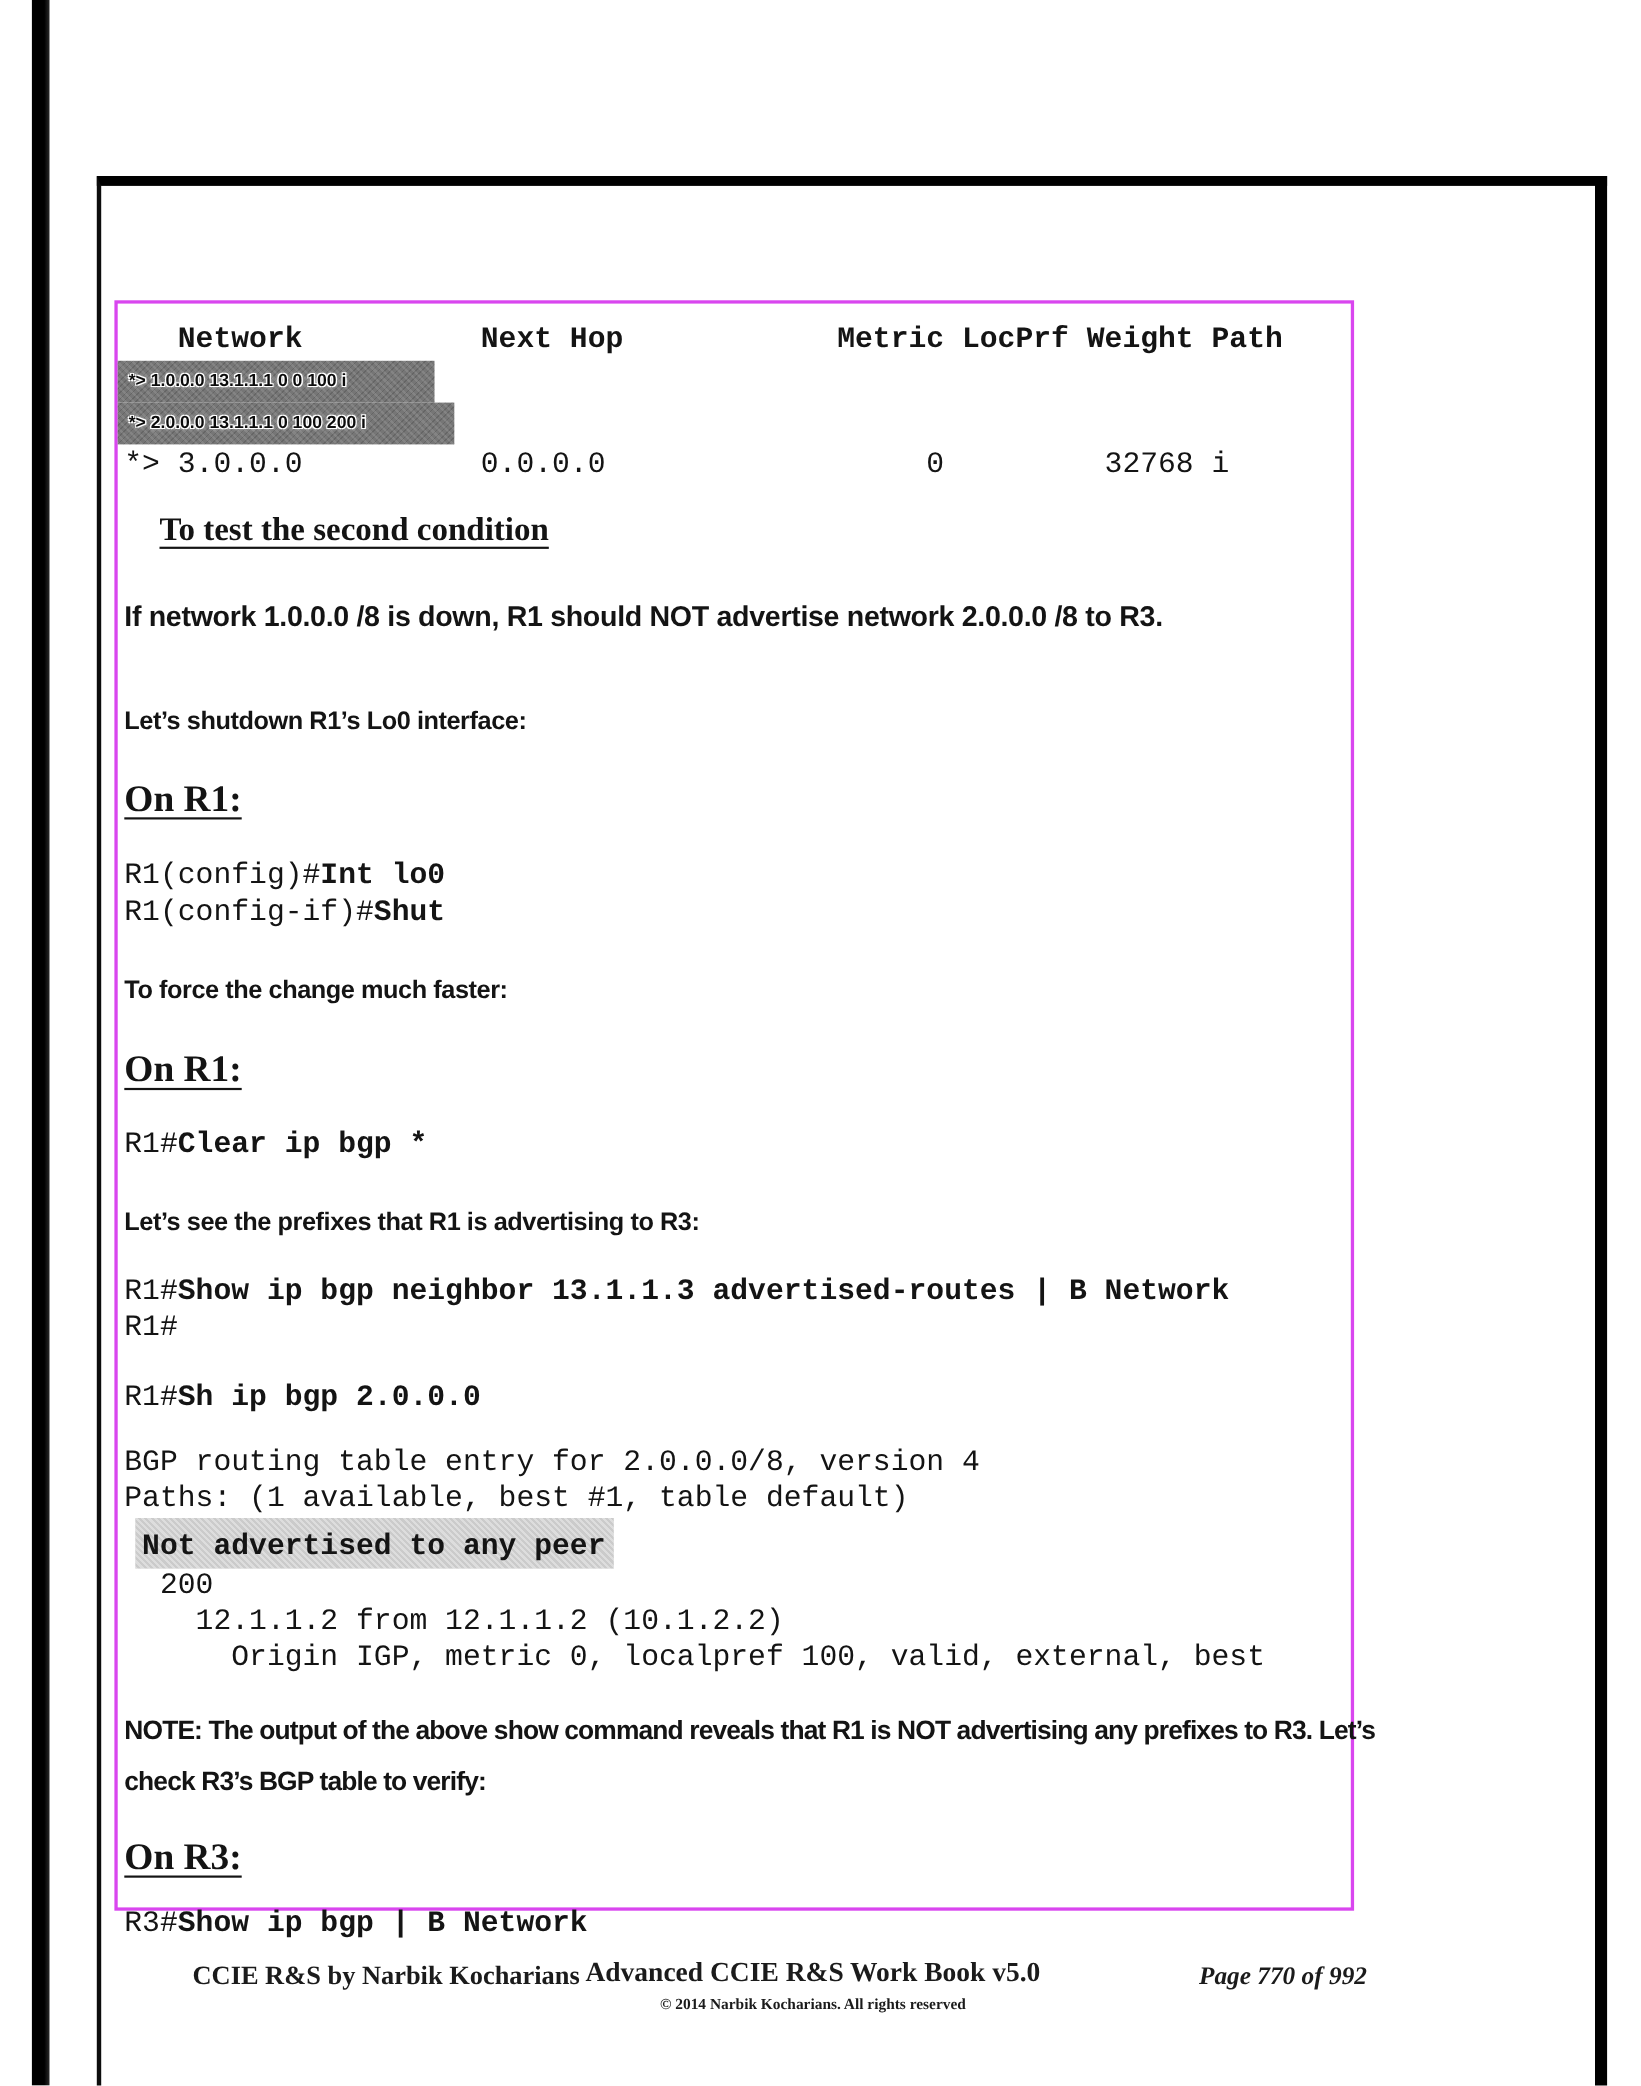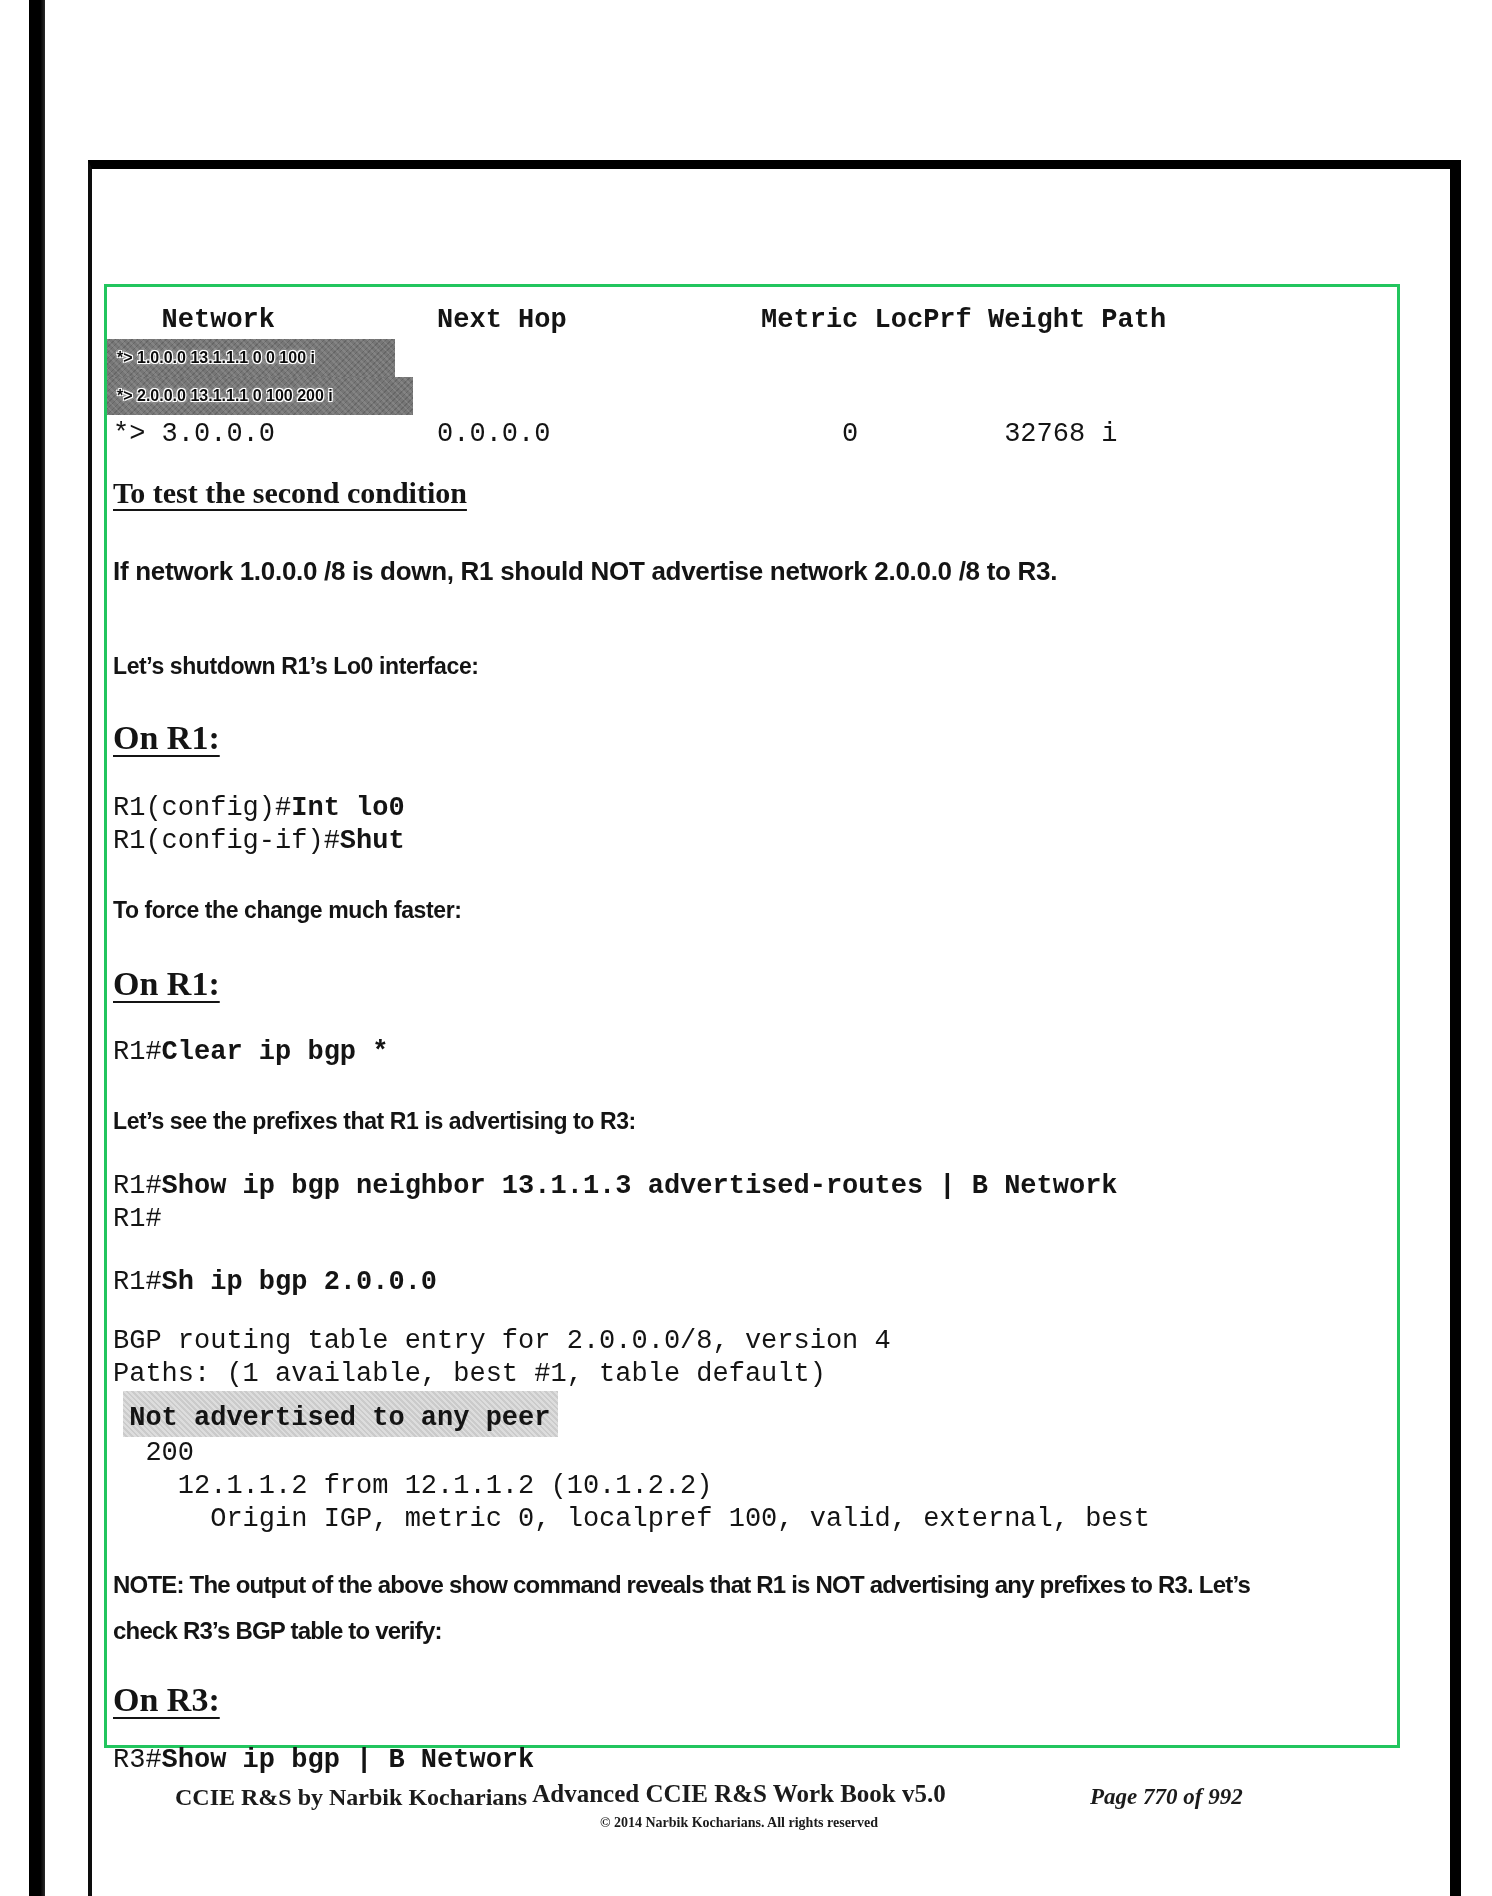--- a/index.html
+++ b/index.html
@@ -11,22 +11,22 @@
   
   .spine-bar{
     position:absolute;left:29px;top:0;width:16px;height:1896px;
     background:linear-gradient(90deg,#000 0 70%,#2a2a2a 100%);
   }
   .outer-frame{
     position:absolute;left:88px;top:160px;right:31px;bottom:-5px;
     border-top:9px solid #000;border-left:4px solid #0d0d0d;border-right:11px solid #000;
   }
   .content-box{
-    position:absolute;left:104px;top:284px;width:1296px;height:1464px;
-    border:3px solid #22c55e;
+    position:absolute;left:104px;top:273px;width:1127px;height:1464px;
+    border:3px solid #d946ef;
     padding:14px 0 0 6px;box-sizing:border-box;
   }
   
   .mono-line,.code{
     font-family:"Liberation Mono","DejaVu Sans Mono",monospace;
     font-size:27px;line-height:33px;white-space:pre;color:#141414;
   }
   .tbl-header{line-height:38px;font-weight:600;}
   .t-row{height:38px;line-height:38px;}
   .t-row .hl{
@@ -51,21 +51,21 @@
     font-family:"Liberation Serif",serif;font-weight:bold;
     font-size:30px;line-height:40px;
     text-decoration:underline;text-underline-offset:6px;text-decoration-thickness:2px;
   }
   .h-serif.big{font-size:34px;line-height:44px;}
   .sans-b{font-weight:bold;font-size:23px;line-height:32px;letter-spacing:-0.4px;}
   .emphasis{font-weight:bold;font-size:26px;line-height:36px;letter-spacing:-0.3px;}
   .emphasis .u{text-underline-offset:4px;text-decoration-thickness:2.5px;}
   .note{font-weight:bold;font-size:24px;line-height:46px;letter-spacing:-0.8px;white-space:nowrap;}
   
-  .mt20{margin-top:20px;} .mt22{margin-top:22px;} .mt24{margin-top:24px;}
+  .mt20{margin-top:20px;margin-left:32px;} .mt22{margin-top:22px;} .mt24{margin-top:24px;}
   .mt26{margin-top:26px;} .mt30{margin-top:30px;} .mt32{margin-top:32px;}
   .mt33{margin-top:33px;} .mt34{margin-top:34px;} .mt36{margin-top:36px;}
   .mt40{margin-top:40px;} .mt44{margin-top:61px;}
   
   .footer{position:absolute;left:0;top:1778px;width:1472px;height:90px;
     font-family:"Liberation Serif",serif;font-weight:bold;color:#1b1b1b;}
   .f-left{position:absolute;left:175px;top:6px;font-size:24px;}
   .f-center{position:absolute;left:529px;top:0;width:420px;text-align:center;}
   .f-title{font-size:25px;line-height:32px;}
   .f-copy{font-size:14px;line-height:26px;}

